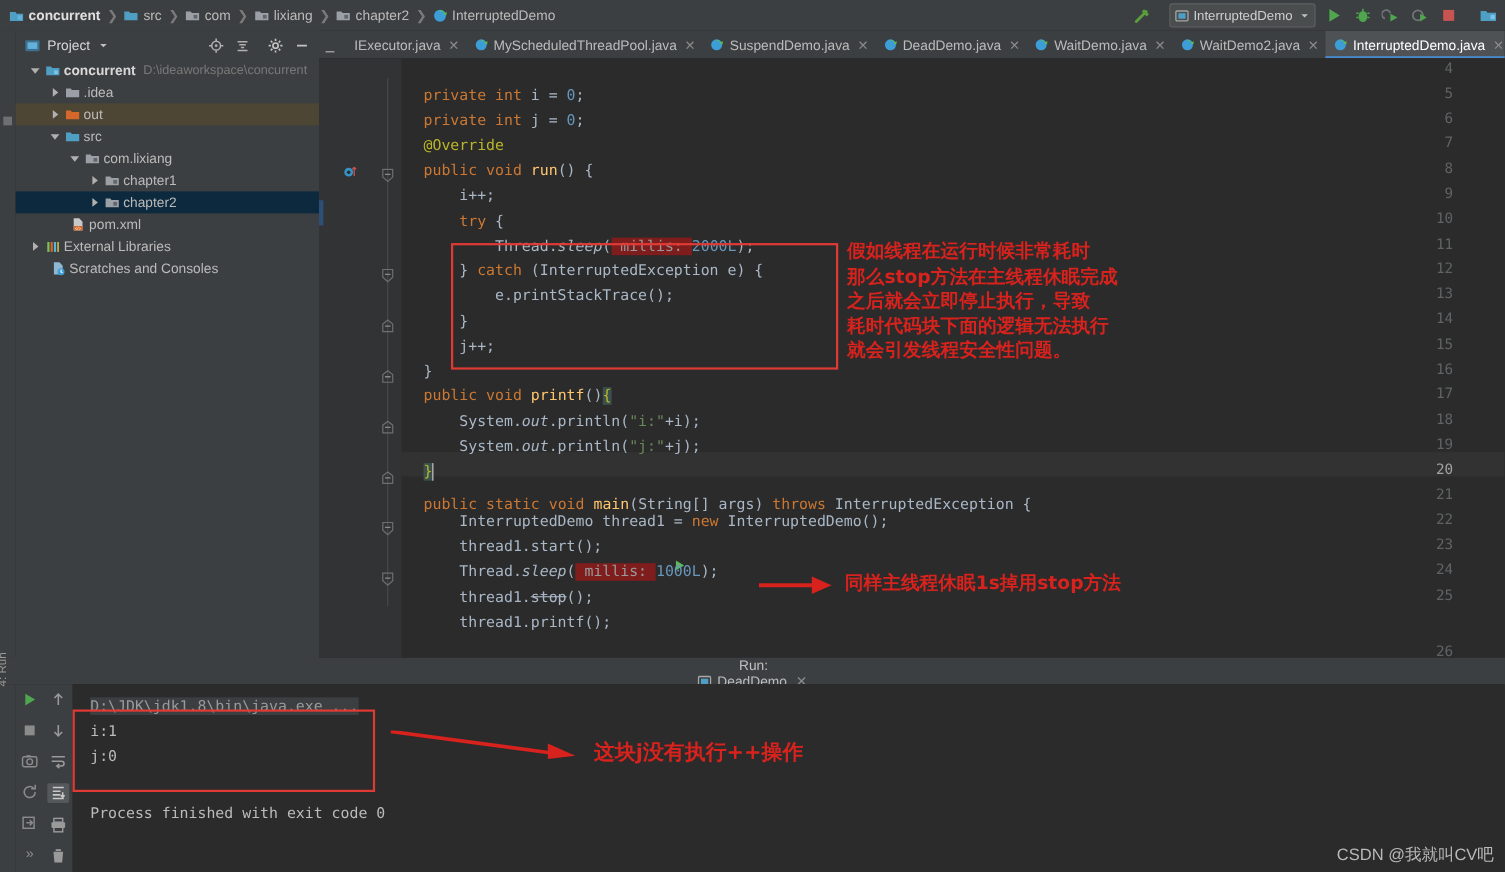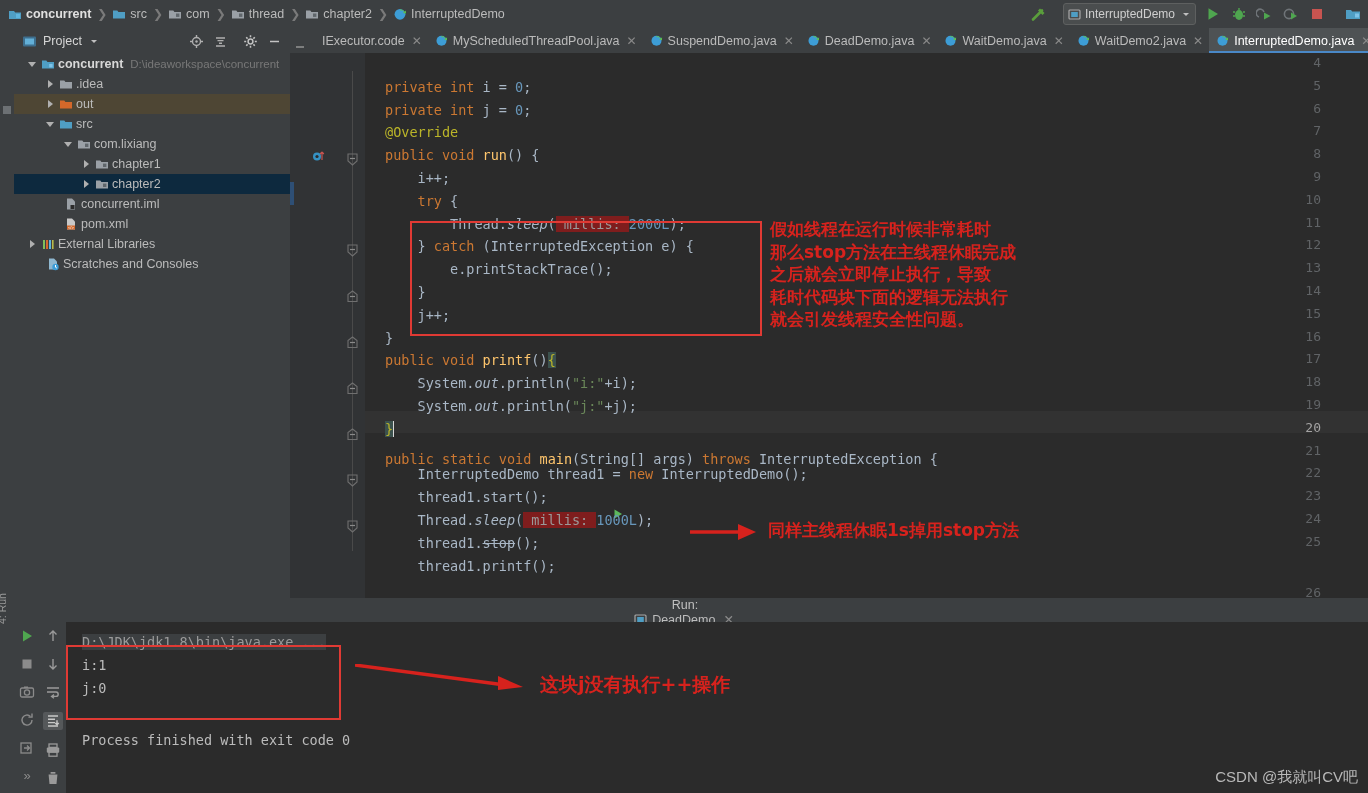--- a/index.html
+++ b/index.html
@@ -158,21 +158,21 @@
       </span>
       <span class="sep">❯</span>
 
       <span class="crumb">
         <span class="ic iconbox">
           <svg width="14" height="14" viewBox="0 0 14 14">
               <path d="M1 3.5h4.3l1.1 1.4H13V11.5H1z" fill="#9aa0a6"></path>
               <rect x="8" y="6.5" width="3.4" height="3.4" fill="#60666b"></rect>
             </svg>
         </span>
-        <span>thread</span>
+        <span>lixiang</span>
       </span>
       <span class="sep">❯</span>
 
       <span class="crumb">
         <span class="ic iconbox">
           <svg width="14" height="14" viewBox="0 0 14 14">
               <path d="M1 3.5h4.3l1.1 1.4H13V11.5H1z" fill="#9aa0a6"></path>
               <rect x="8" y="6.5" width="3.4" height="3.4" fill="#60666b"></rect>
             </svg>
         </span>
@@ -371,29 +371,20 @@
           <span class="arrow r"></span>
           <span class="iconbox">
             <svg width="14" height="14" viewBox="0 0 14 14">
                 <path d="M1 3.5h4.3l1.1 1.4H13V11.5H1z" fill="#9aa0a6"></path>
                 <rect x="8" y="6.6" width="3.4" height="3.4" fill="#60666b"></rect>
               </svg>
           </span>
           <span class="tlabel">chapter2</span>
         </div>
 
-        <div class="trow" style="padding-left:50px;">
-          <span class="iconbox">
-            <svg width="14" height="14" viewBox="0 0 14 14">
-                <path d="M3 1.5h5l3 3v8H3z" fill="#9aa0a6"></path>
-                <rect x="6.5" y="8" width="4" height="4" fill="#2b2b2b"></rect>
-              </svg>
-          </span>
-          <span class="tlabel">concurrent.iml</span>
-        </div>
 
         <div class="trow" style="padding-left:50px;">
           <span class="iconbox">
             <svg width="14" height="14" viewBox="0 0 14 14">
                 <path d="M3 1.5h5l3 3v8H3z" fill="#c8c8c8"></path>
                 <rect x="3" y="8.5" width="8" height="4" fill="#d4682a"></rect>
                 <text x="4" y="12" font-size="4" fill="#fff">&lt;/&gt;</text>
               </svg>
           </span>
           <span class="tlabel">pom.xml</span>
@@ -429,21 +420,21 @@
 
       <div class="tabs">
         <span class="iconbox" style="padding:0 4px;">
           <svg width="12" height="12" viewBox="0 0 12 12">
               <path d="M2 6h8" stroke="#9a9a9a" stroke-width="1.4"></path>
             </svg>
         </span>
 
         <div class="tab">
           <span class="cicon iconbox"></span>
-          <span>IExecutor.code</span>
+          <span>IExecutor.java</span>
           <span class="x">✕</span>
         </div>
 
         <div class="tab">
           <span class="cicon iconbox">
             <svg width="13" height="13" viewBox="0 0 14 14">
                 <circle cx="7" cy="7.3" r="5.4" fill="#3d9dd6"></circle>
                 <path d="M7 2.2a5.3 5.3 0 0 1 4.6 2.6L13 3.4l-.1 3.2-3.1-.6 1.3-1.1A4 4 0 0 0 7 3.4z" fill="#5cc14e"></path>
               </svg>
           </span>

